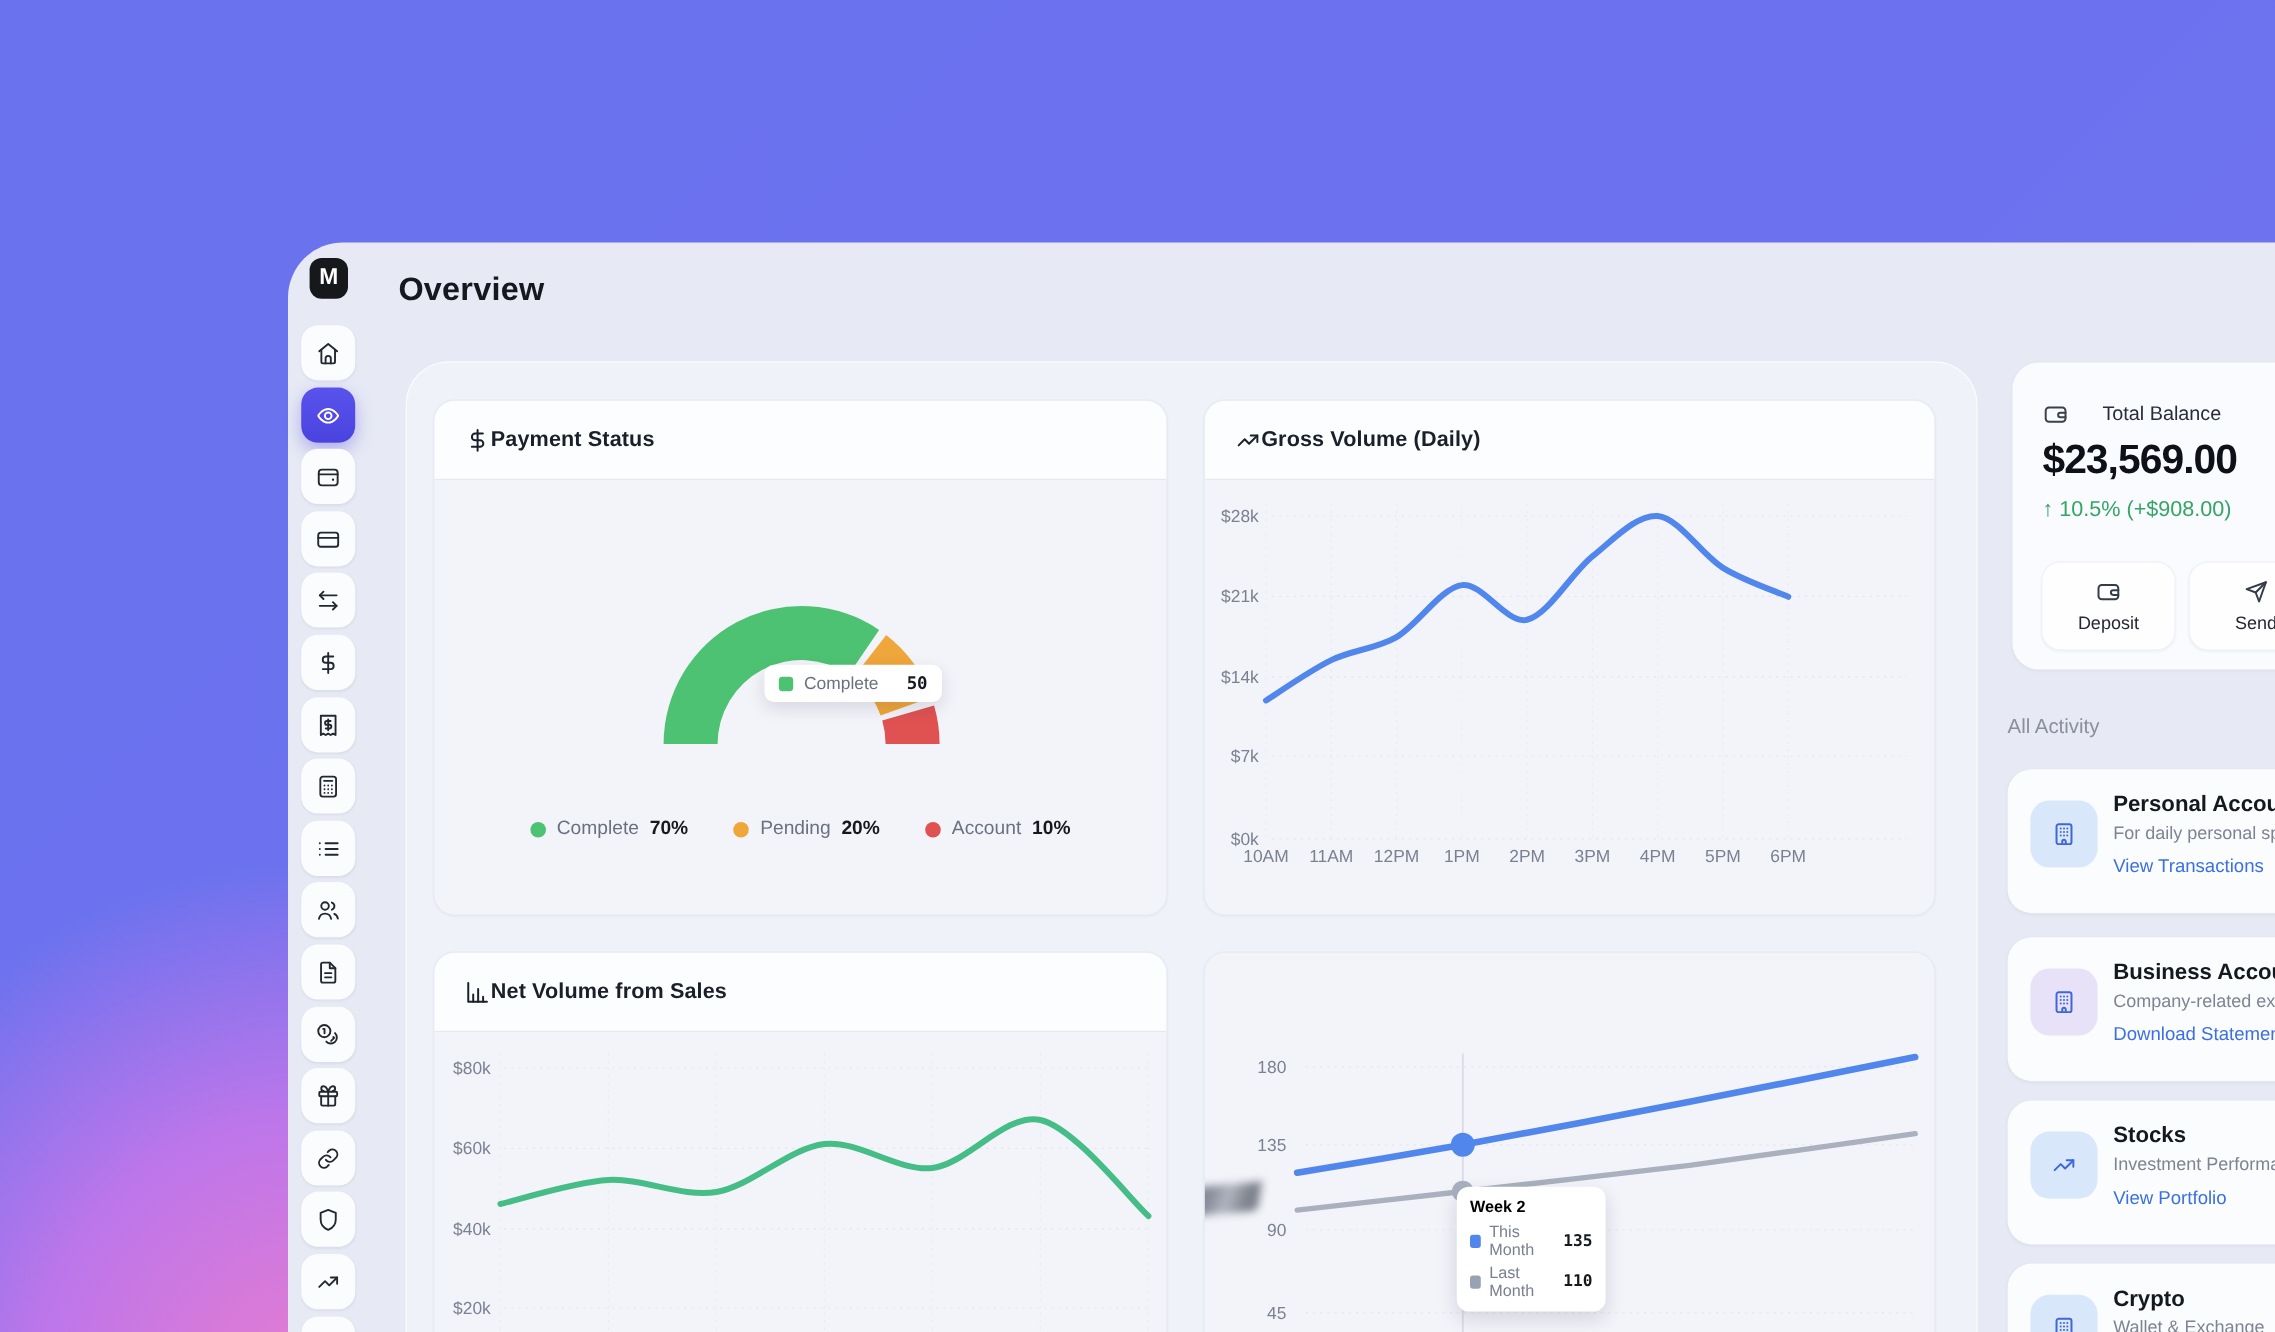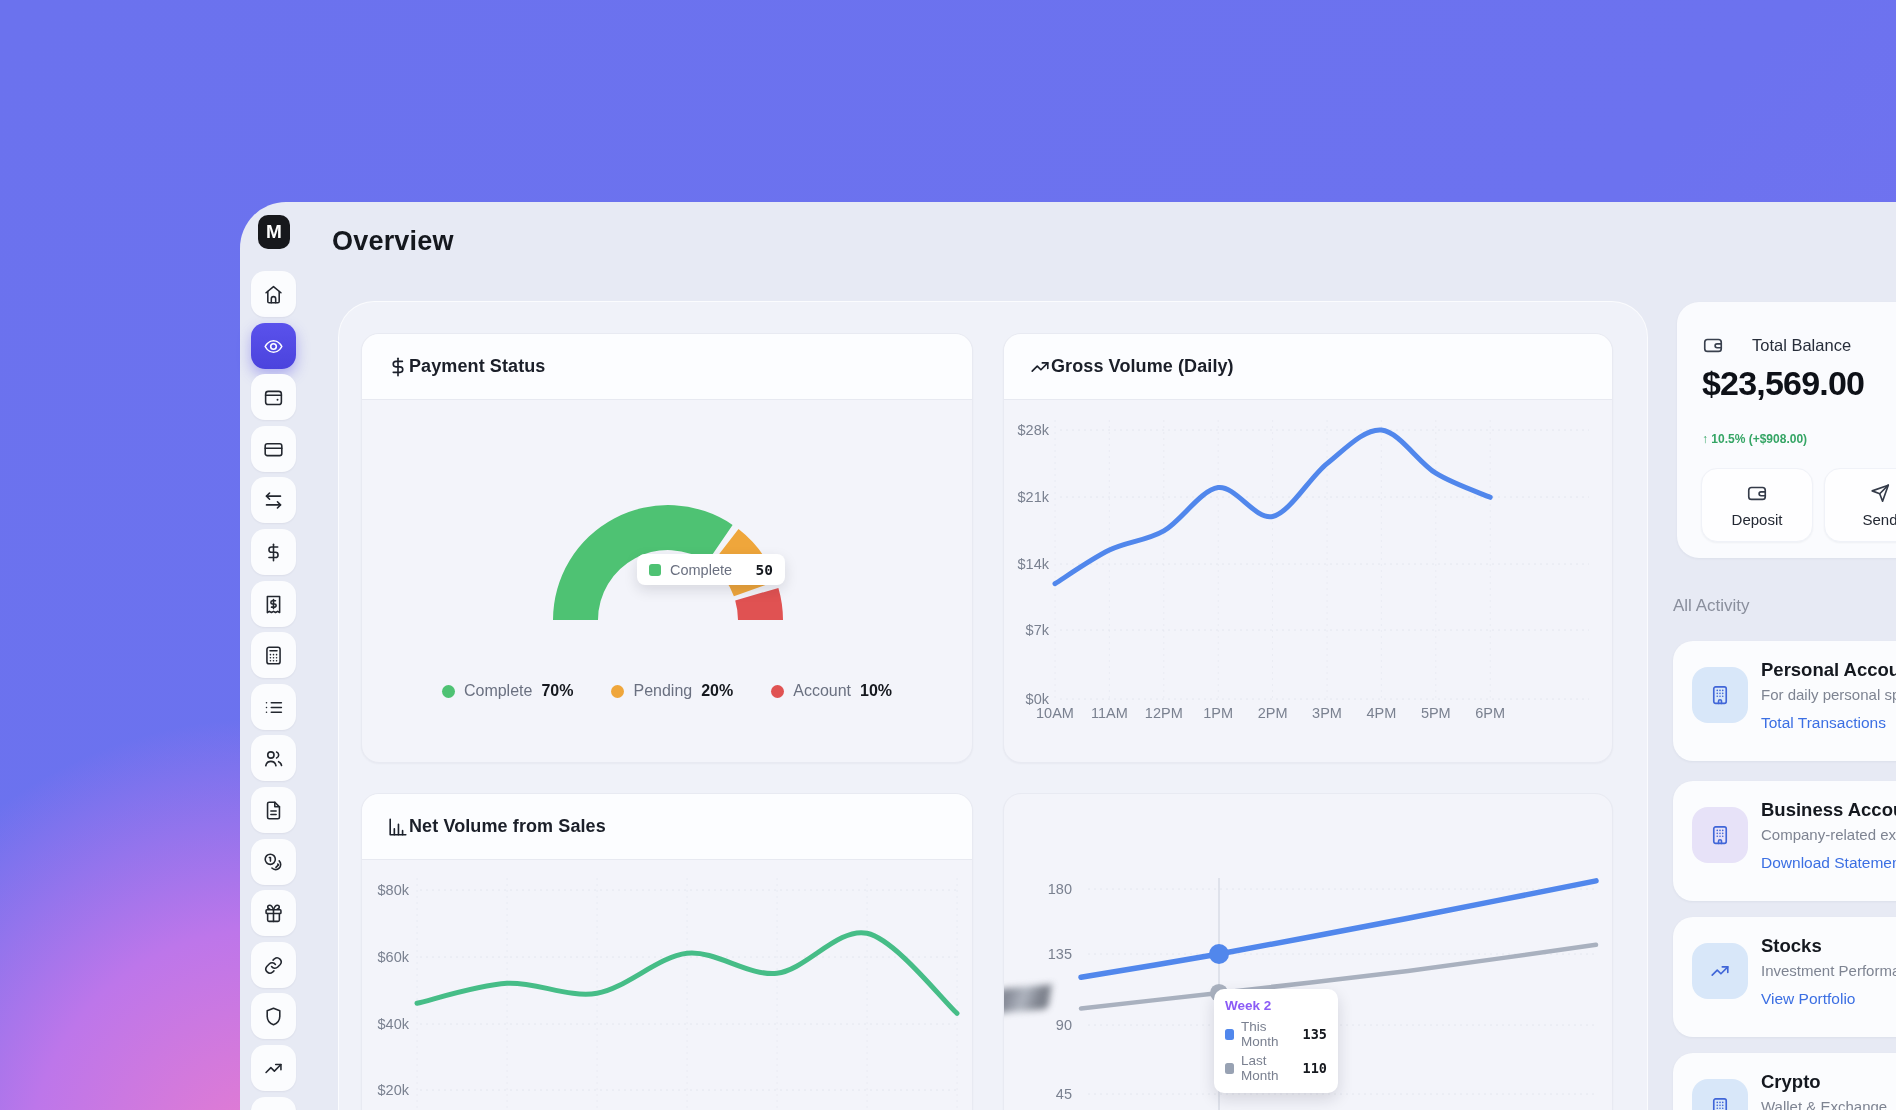--- a/index.html
+++ b/index.html
@@ -56,40 +56,40 @@
   
   .tip1 { position:absolute; left:275px; top:154px; width:148px; height:31px; background:#fff;
     border-radius:8px; box-shadow:0 5px 14px rgba(20,24,40,.13); display:flex; align-items:center;
     padding:0 12px; gap:9px; z-index:3; }
   .tip1 .sq { width:12px; height:12px; border-radius:3px; background:var(--green); }
   .tip1 .lab { font-size:14.5px; color:#6a7080; }
   .tip1 .val { margin-left:auto; font-family:"DejaVu Sans Mono", monospace; font-size:14.5px; font-weight:700; color:#15181e; }
 
   .tip2 { position:absolute; left:210px; top:129px; width:124px; background:#fff; border-radius:10px;
     box-shadow:0 6px 16px rgba(20,24,40,.14); padding:9px 11px 10px; z-index:3; }
-  .tip2 .head { font-size:13.5px; font-weight:700; color:#8b5cf6; margin-bottom:6px; }
+  .tip2 .head { font-size:13.5px; font-weight:700; color:#000000; margin-bottom:6px; }
   .tip2 .row { display:flex; align-items:center; gap:7px; margin-top:4px; }
   .tip2 .sq { width:11px; height:11px; border-radius:2.5px; }
   .tip2 .sq.b { background:var(--blue-line); } .tip2 .sq.g { background:#98a2b3; }
   .tip2 .lab { font-size:13.5px; color:#7a8090; }
   .tip2 .val { font-family:"DejaVu Sans Mono", monospace; font-size:13.5px; font-weight:700; color:#15181e; }
 
   .smudge { position:absolute; left:-8px; top:127px; width:54px; height:24px; border-radius:3px;
     background:linear-gradient(100deg,#626876 20%,#9aa1ad 50%,#565c68 80%); filter:blur(3.5px);
     opacity:.75; transform:rotate(-5deg) skewX(-14deg); z-index:2; }
 
   
   .balance-card { position:absolute; left:1677px; top:302px; width:280px; height:256px;
     background:#fafbfe; border-radius:22px; box-shadow:0 1px 3px rgba(25,30,60,.05); }
   .bal-head { position:absolute; left:25px; top:32px; display:flex; align-items:center; gap:28px; color:#39404e; }
   .bal-head svg { width:22px; height:22px; }
   .bal-head .lab { font-size:16.5px; font-weight:500; color:#272d3a; }
   .bal-amount { position:absolute; left:25px; top:62px; font-size:34px; font-weight:800; color:#0e1118;
     letter-spacing:-.8px; white-space:nowrap; }
-  .bal-change { position:absolute; left:25px; top:112px; font-size:12px; font-weight:700; color:var(--positive); white-space:nowrap;margin-top:18px; }
+  .bal-change { position:absolute; left:25px; top:112px; font-size:18px; font-weight:400; color:var(--positive); white-space:nowrap; }
   .bal-btn { position:absolute; top:166px; width:112px; height:74px; background:#fefeff; border:1px solid #f0f2f8;
     border-radius:16px; box-shadow:0 1px 2px rgba(25,30,60,.05); display:flex; flex-direction:column;
     align-items:center; justify-content:center; gap:7px; cursor:pointer; }
   .bal-btn svg { width:20px; height:20px; color:#343b49; }
   .bal-btn .lab { font-size:15px; font-weight:500; color:#232833; }
 
   .activity-heading { position:absolute; left:1673px; top:596px; font-size:17px; color:#8a8f9d; }
   .act-card { position:absolute; left:1673px; width:290px; height:120px; background:#fbfcfe;
     border-radius:20px; box-shadow:0 1px 3px rgba(25,30,60,.05); cursor:pointer; }
   .act-tile { position:absolute; left:19px; top:26px; width:56px; height:56px; border-radius:16px;
@@ -455,21 +455,21 @@
       <span style="display: inline-block; width: 22px; height: 22px;">
         <svg viewBox="0 0 24 24" fill="none" stroke="currentColor" stroke-width="1.8" stroke-linecap="round" stroke-linejoin="round" style="width:100%;height:100%;display:block">
           <rect x="5.2" y="3.2" width="13.6" height="18" rx="2"></rect>
           <path d="M9 7h.01M12 7h.01M15 7h.01M9 10.2h.01M12 10.2h.01M15 10.2h.01M9 13.4h.01M12 13.4h.01M15 13.4h.01"></path>
           <path d="M10.4 21.2v-2.4a1.6 1.6 0 0 1 3.2 0v2.4"></path>
         </svg>
       </span>
     </div>
   <div class="act-title">Personal Account</div>
   <div class="act-sub">For daily personal spending</div>
-  <div class="act-link">Total Transactions</div>
+  <div class="act-link">View Transactions</div>
 </div>
 <div class="act-card" style="top:781px;">
   <div class="act-tile tile-purple">
       <span style="display: inline-block; width: 22px; height: 22px;">
         <svg viewBox="0 0 24 24" fill="none" stroke="currentColor" stroke-width="1.8" stroke-linecap="round" stroke-linejoin="round" style="width:100%;height:100%;display:block">
           <rect x="5.2" y="3.2" width="13.6" height="18" rx="2"></rect>
           <path d="M9 7h.01M12 7h.01M15 7h.01M9 10.2h.01M12 10.2h.01M15 10.2h.01M9 13.4h.01M12 13.4h.01M15 13.4h.01"></path>
           <path d="M10.4 21.2v-2.4a1.6 1.6 0 0 1 3.2 0v2.4"></path>
         </svg>
       </span>

